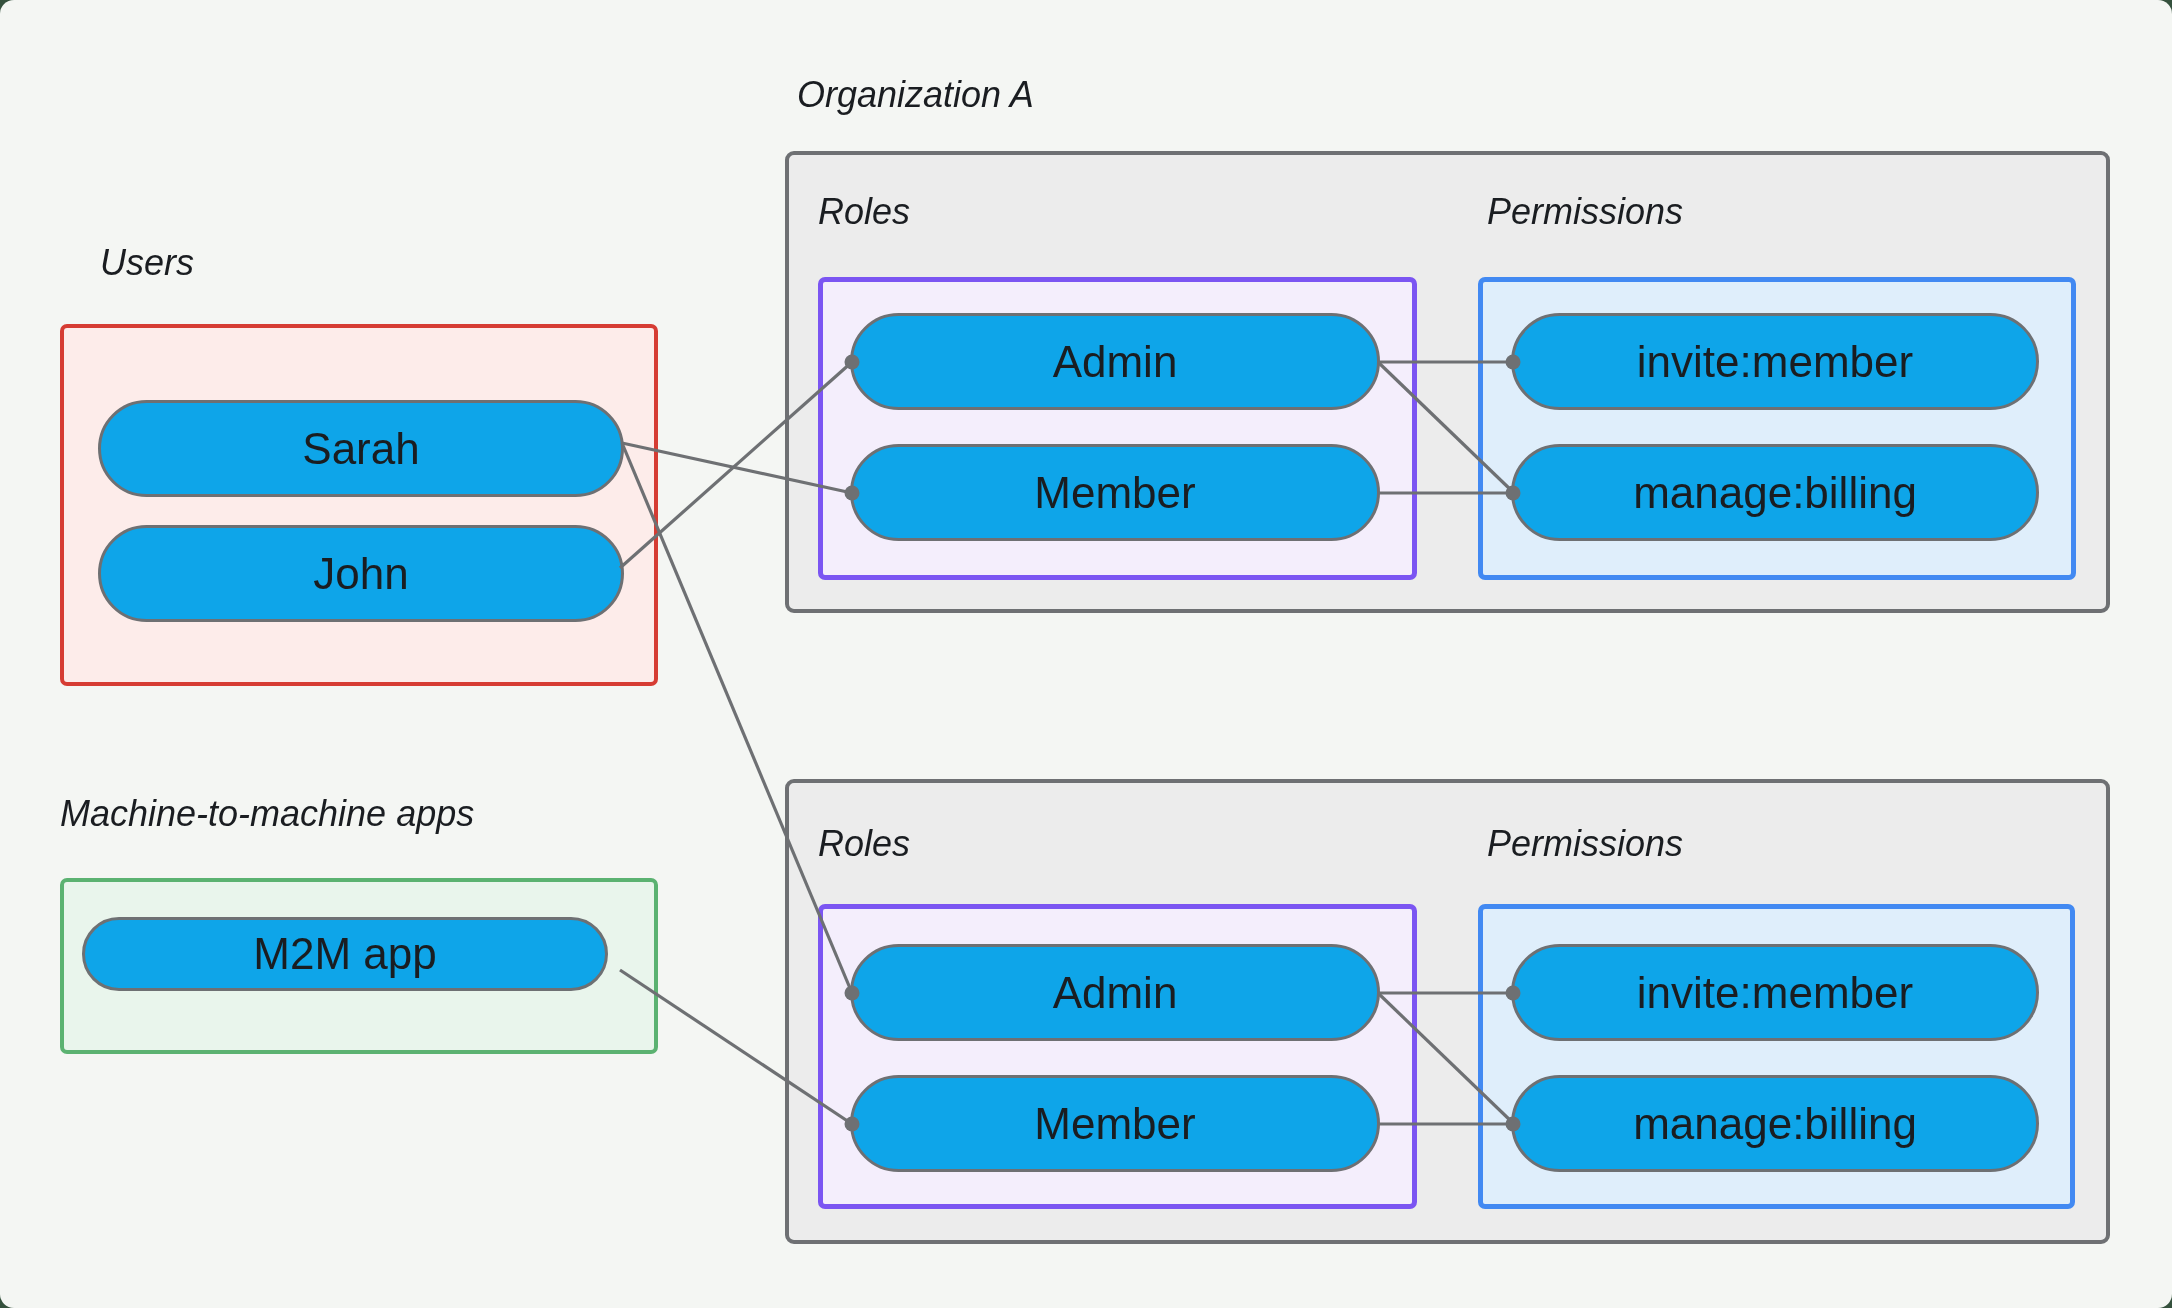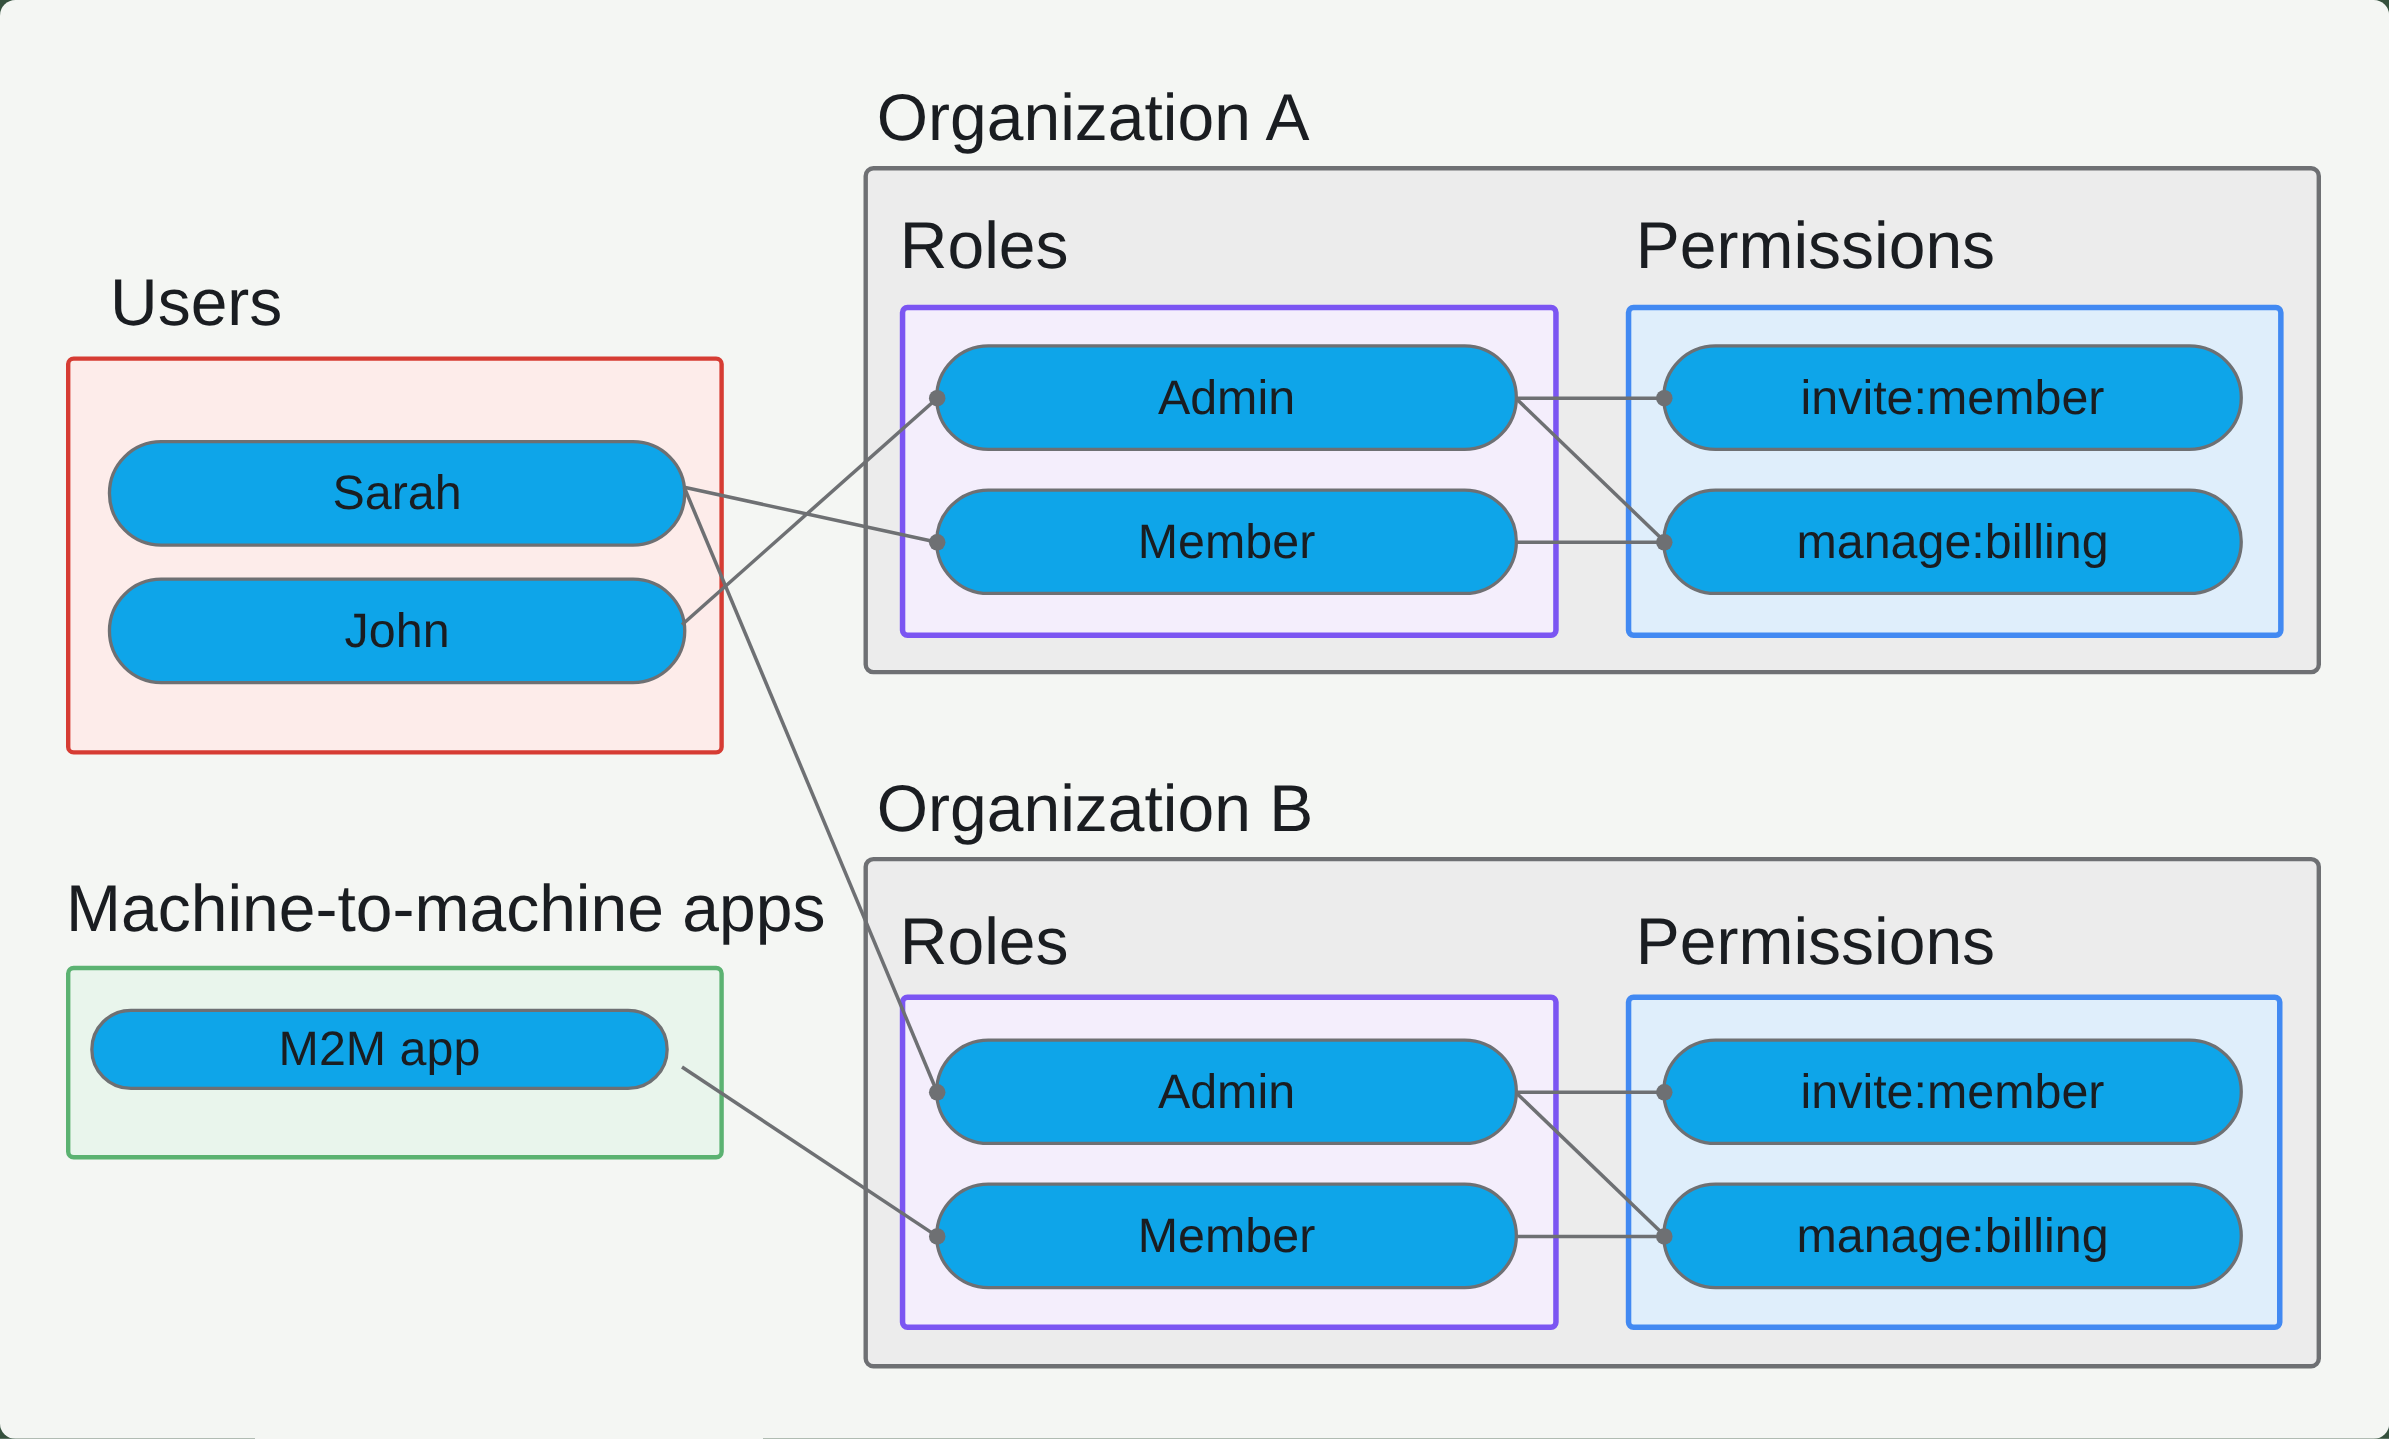--- a/index.html
+++ b/index.html
@@ -7,22 +7,22 @@
     background:var(--canvas-corner-backdrop,#35513d);
     font-family:"Liberation Sans","DejaVu Sans",sans-serif;
     width:2172px;height:1308px;overflow:hidden;
   }
   .page{
     position:relative;width:2172px;height:1308px;
     background:var(--background,#f4f6f3);
     border-radius:14px;overflow:hidden;
   }
   .label{
-    position:absolute;font-size:60px;line-height:1;
-    color:var(--ink,#1a1d21);white-space:nowrap;letter-spacing:0;
+    position:absolute;font-size:36px;line-height:1;
+    color:var(--ink,#1a1d21);white-space:nowrap;letter-spacing:0;font-style:italic;
   }
   .groupbox{position:absolute;box-sizing:border-box;border-radius:7px;}
   .users-box{border:4px solid var(--users-border,#d63c33);background:var(--users-fill,#fdecea);}
   .m2m-box{border:4px solid var(--m2m-border,#5bb271);background:var(--m2m-fill,#e9f5ec);}
   .org-box{border:4px solid var(--org-box-border,#6e7073);background:var(--org-box-fill,#ececec);border-radius:9px;}
   .roles-box{border:5px solid var(--roles-border,#7b55f2);background:var(--roles-fill,#f4eefc);}
   .perms-box{border:5px solid var(--permissions-border,#4289f2);background:var(--permissions-fill,#dfeefb);}
   .pill{
     position:absolute;box-sizing:border-box;
     background:#0ea5e9;border:3px solid var(--connector,#6e7073);
@@ -67,21 +67,20 @@
   </div>
 
   <div class="groupbox perms-box" style="left:1478px;top:277px;width:598px;height:303px;"></div>
   <div class="pill" style="left:1511px;top:313px;width:528px;height:97px;">
     <span>invite:member</span>
   </div>
   <div class="pill" style="left:1511px;top:444px;width:528px;height:97px;">
     <span>manage:billing</span>
   </div>
 
-  <div class="label" style="left:797px;top:705px;">Organization B</div>
   <div class="groupbox org-box" style="left:785px;top:779px;width:1325px;height:465px;"></div>
   <div class="label" style="left:818px;top:826px;">Roles</div>
   <div class="label" style="left:1487px;top:826px;">Permissions</div>
 
   <div class="groupbox roles-box" style="left:818px;top:904px;width:599px;height:305px;"></div>
   <div class="pill" style="left:850px;top:944px;width:530px;height:97px;">
     <span>Admin</span>
   </div>
   <div class="pill" style="left:850px;top:1075px;width:530px;height:97px;">
     <span>Member</span>

